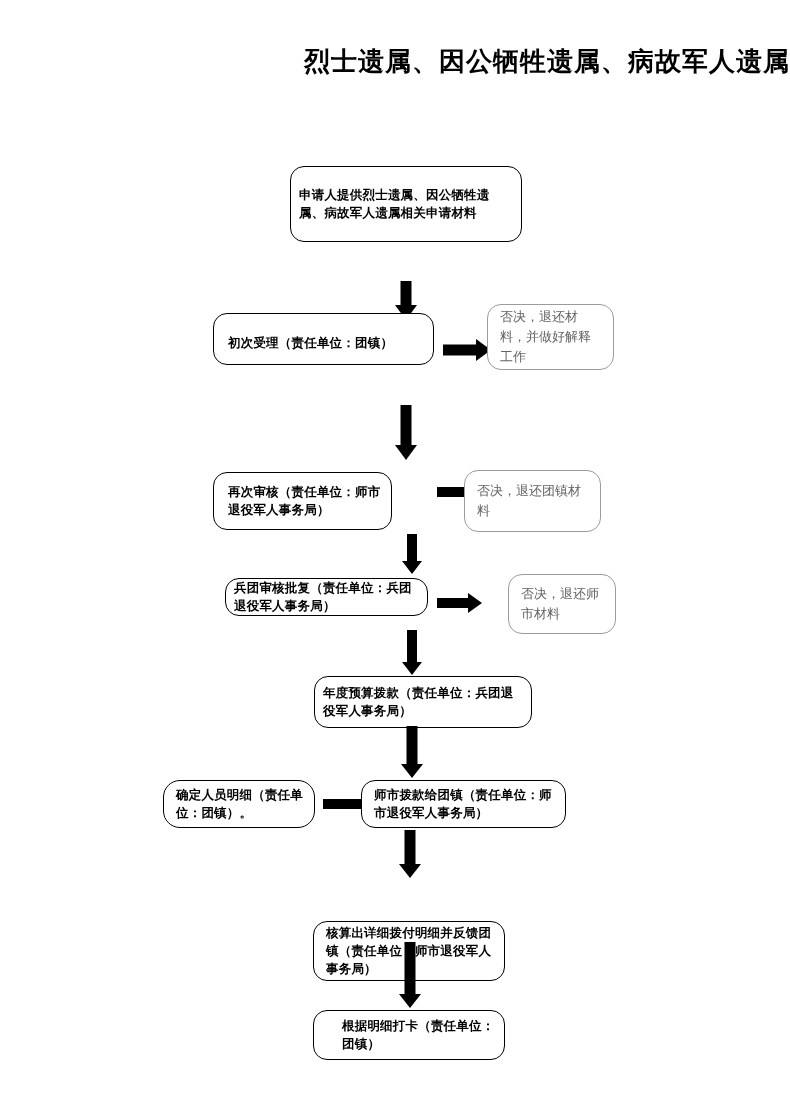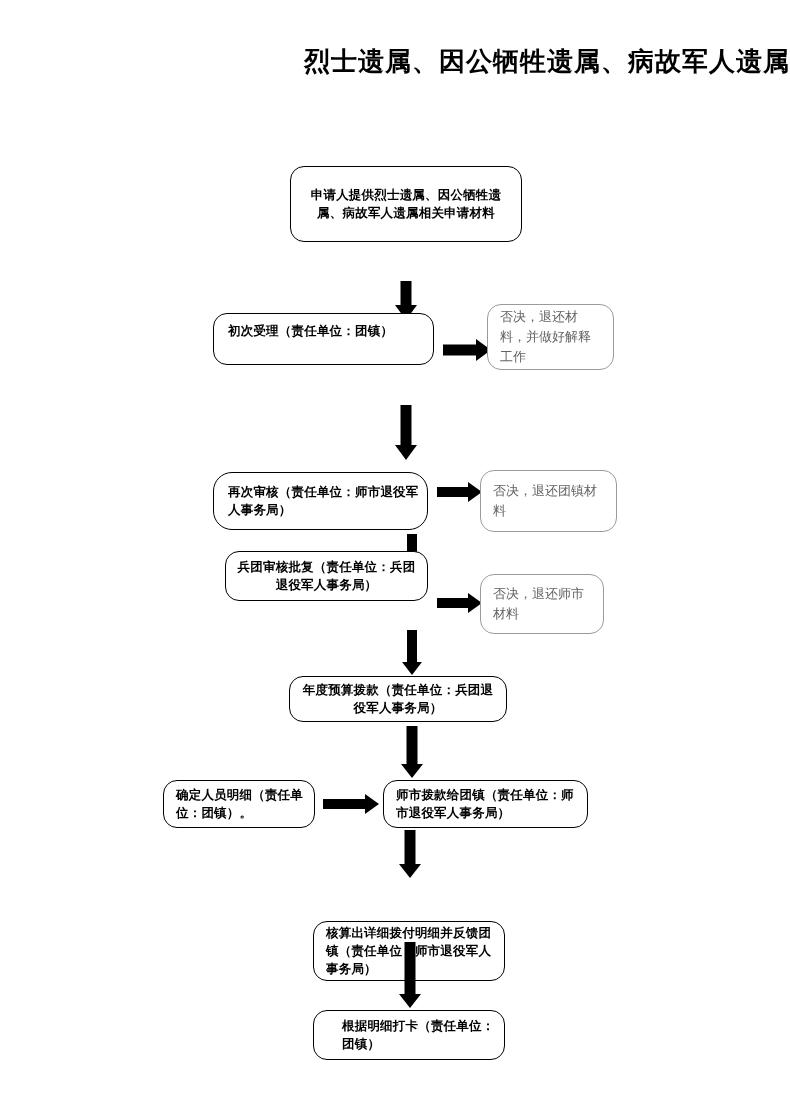--- a/index.html
+++ b/index.html
@@ -42,27 +42,26 @@
     display: flex;
     align-items: center;
     justify-content: center;
     padding: 2px 8px;
   }
   .node .txt {
     font-size: 12.5px;
     font-weight: bold;
     color: #000000;
     line-height: 1.45;
-    text-align: center;
     letter-spacing: 0.2px;
   }
   .node.left-align .txt { text-align: left; }
   .node.top-align {
     align-items: flex-start;
-    padding-top: 8px;
+    padding-top: 20px;
   }
 
   
   .reject {
     position: absolute;
     box-sizing: border-box;
     border: 1.4px solid #9b9b9b;
     border-radius: 14px;
     background: #ffffff;
     display: flex;
@@ -155,75 +154,75 @@
 
   <div class="reject" style="left:487px; top:304px; width:127px; height:66px;">
     <span class="txt">否决，退还材料，并做好解释工作</span>
   </div>
 
   <div class="arrow-down" style="left:393px; top:405px; width:26px; height:55px;">
     <div class="shaft" style="width:11px; height:41px;"></div>
     <div class="head" style="border-top-width:15px;"></div>
   </div>
 
-  <div class="node left-align" style="left:213px; top:472px; width:215px; height:58px; padding-left:14px; justify-content:flex-start;border-radius:19px;">
+  <div class="node left-align" style="left:213px; top:472px; width:179px; height:58px; padding-left:14px; justify-content:flex-start;">
     <span class="txt">再次审核（责任单位：师市退役军人事务局）</span>
   </div>
 
   <div class="arrow-right" style="left:437px; top:481px; width:45px; height:22px;">
     <div class="shaft" style="height:10px; width:32px;"></div>
     <div class="head" style="border-left-width:14px; border-top-width:10px; border-bottom-width:10px;"></div>
   </div>
 
-  <div class="reject" style="left:480px; top:470px; width:137px; height:62px;">
+  <div class="reject" style="left:464px; top:470px; width:137px; height:62px;">
     <span class="txt">否决，退还团镇材料</span>
   </div>
 
   <div class="arrow-down" style="left:400px; top:534px; width:24px; height:40px;">
     <div class="shaft" style="width:10px; height:28px;"></div>
     <div class="head" style="border-top-width:13px; border-left-width:10px; border-right-width:10px;"></div>
   </div>
 
-  <div class="node" style="left:225px; top:551px; width:203px; height:50px;">
+  <div class="node" style="left:225px; top:578px; width:203px; height:38px;">
     <span class="txt">兵团审核批复（责任单位：兵团退役军人事务局）</span>
   </div>
 
   <div class="arrow-right" style="left:437px; top:592px; width:45px; height:22px;">
     <div class="shaft" style="height:10px; width:32px;"></div>
     <div class="head" style="border-left-width:14px; border-top-width:10px; border-bottom-width:10px;"></div>
   </div>
 
-  <div class="reject" style="left:480px; top:574px; width:124px; height:60px;">
+  <div class="reject" style="left:508px; top:574px; width:108px; height:60px;">
     <span class="txt">否决，退还师市材料</span>
   </div>
 
   <div class="arrow-down" style="left:400px; top:630px; width:24px; height:45px;">
     <div class="shaft" style="width:10px; height:33px;"></div>
     <div class="head" style="border-top-width:13px; border-left-width:10px; border-right-width:10px;"></div>
   </div>
 
-  <div class="node" style="left:289px; top:676px; width:218px; height:46px;">
+  <div class="node" style="left:314px; top:676px; width:218px; height:52px;">
     <span class="txt">年度预算拨款（责任单位：兵团退役军人事务局）</span>
   </div>
 
   <div class="arrow-down" style="left:400px; top:726px; width:24px; height:52px;">
     <div class="shaft" style="width:11px; height:39px;"></div>
     <div class="head" style="border-top-width:14px; border-left-width:11px; border-right-width:11px;"></div>
   </div>
 
-  <div class="node left-align" style="left:163px; top:780px; width:152px; height:48px; padding-left:12px; justify-content:flex-start;">
+  <div class="node left-align" style="left:163px; top:780px; width:152px; height:48px; padding-left:12px; justify-content:flex-start;border-radius:17px;">
     <span class="txt">确定人员明细（责任单位：团镇）。</span>
   </div>
 
   <div class="arrow-right" style="left:323px; top:793px; width:56px; height:22px;">
     <div class="shaft" style="height:10px; width:42px;"></div>
     <div class="head" style="border-left-width:14px; border-top-width:10px; border-bottom-width:10px;"></div>
   </div>
 
-  <div class="node left-align" style="left:383px; top:780px; width:205px; height:48px; padding-left:12px; justify-content:flex-start;">
+  <div class="node left-align" style="left:361px; top:780px; width:205px; height:48px; padding-left:12px; justify-content:flex-start;">
     <span class="txt">师市拨款给团镇（责任单位：师市退役军人事务局）</span>
   </div>
 
   <div class="arrow-down" style="left:398px; top:830px; width:24px; height:48px;">
     <div class="shaft" style="width:11px; height:35px;"></div>
     <div class="head" style="border-top-width:14px; border-left-width:11px; border-right-width:11px;"></div>
   </div>
 
   <div class="node left-align" style="left:313px; top:921px; width:192px; height:60px; padding-left:12px; justify-content:flex-start;">
     <span class="txt">核算出详细拨付明细并反馈团镇（责任单位：师市退役军人事务局）</span>

